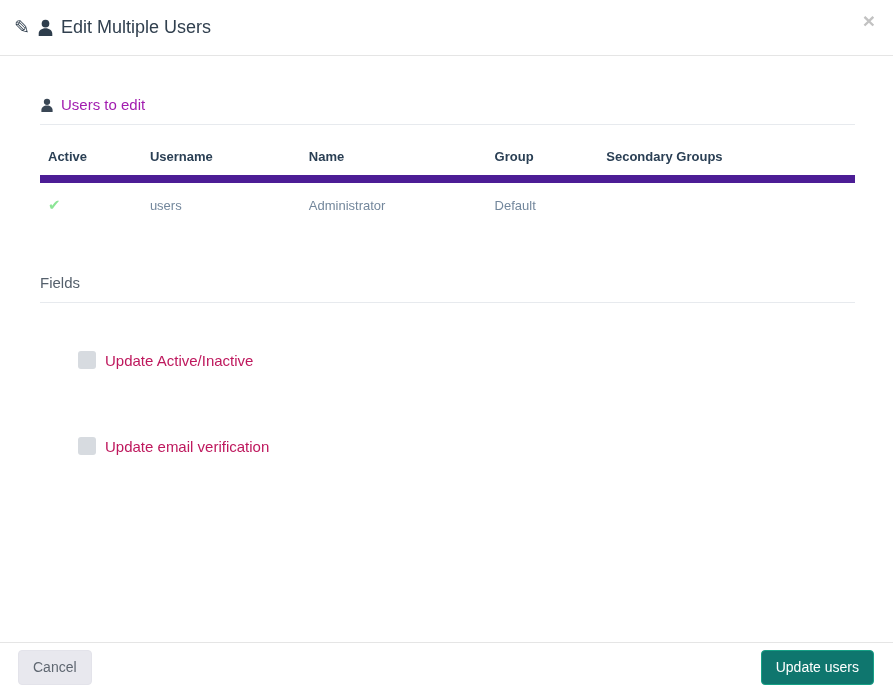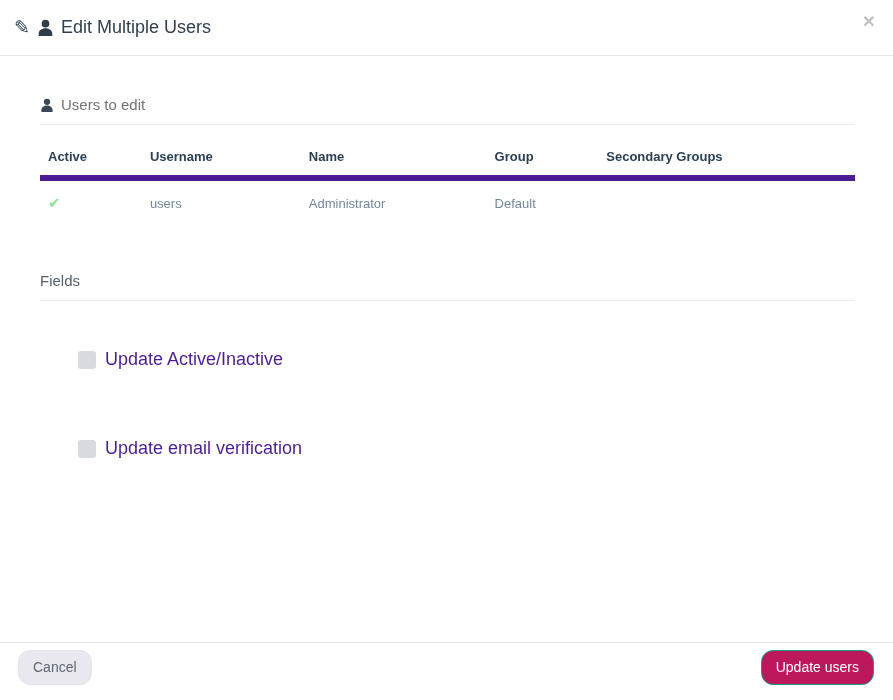--- a/index.html
+++ b/index.html
@@ -39,37 +39,37 @@
   
   .modal-body {
     flex: 1 1 auto;
     padding: 0 38px 0 40px;
     overflow: hidden;
   }
   .section-title {
     margin-top: 40px;
     padding-bottom: 11px;
     border-bottom: 1px solid #e7eaee;
-    font-size: 15px; font-weight: 400; color: #737373;
+    font-size: 15px; font-weight: 400; color: #a21caf;
     display: flex; align-items: center; gap: 7px;
   }
   .section-title .person-svg { width: 14px; height: 14px; fill: #3a4755; }
   .section-title.plain { color: #55606c; align-items: center; }
 
   
   table.users-table {
     width: 100%;
     border-collapse: collapse;
     margin-top: 14px;
   }
   .users-table th {
     text-align: left;
     font-size: 13px; font-weight: bold; color: #2a3f54;
     padding: 10px 8px 11px 8px;
-    border-bottom: 6px solid #4c1d95;
+    border-bottom: 8px solid #4c1d95;
   }
   .users-table td {
     font-size: 13px; color: #73879c;
     padding: 13px 8px 14px 8px;
   }
   .users-table th:nth-child(1), .users-table td:nth-child(1) { width: 12.5%; }
   .users-table th:nth-child(2), .users-table td:nth-child(2) { width: 19.5%; }
   .users-table th:nth-child(3), .users-table td:nth-child(3) { width: 22.8%; }
   .users-table th:nth-child(4), .users-table td:nth-child(4) { width: 13.7%; }
   .users-table th:nth-child(5), .users-table td:nth-child(5) { width: 31.5%; }
@@ -82,49 +82,49 @@
     margin-left: 38px;
   }
   .checkbox-row.first { margin-top: 48px; }
   .checkbox-row + .checkbox-row { margin-top: 68px; text-align: right; }
   .checkbox-box {
     width: 18px; height: 18px;
     background: #d7dbe0;
     border: none; border-radius: 3px;
     cursor: pointer; flex: 0 0 18px;
   }
-  .checkbox-label { font-size: 18px; color: #4c1d95; }
+  .checkbox-label { font-size: 15px; color: #be185d; }
   .info-icon {
     display: inline-flex; align-items: center; justify-content: center;
     width: 16px; height: 16px; border-radius: 50%;
     background: #458fd2; color: #ffffff;
     font-family: "Liberation Serif", serif;
     font-style: italic; font-weight: bold; font-size: 12px;
     margin-left: 3px; cursor: pointer; vertical-align: -2px;
   }
 
   
   .modal-footer {
     flex: 0 0 58px;
     border-top: 1px solid #e5e5e5;
     display: flex; align-items: flex-start; justify-content: space-between;
     padding: 7px 19px 0 18px;
   }
   .btn {
     font-family: "Liberation Sans", sans-serif;
     font-size: 14px; line-height: 1;
     padding: 9px 14px 10px 14px;
-    border-radius: 12px; cursor: pointer;
+    border-radius: 4px; cursor: pointer;
   }
   .btn-cancel {
     background: #e8e8ee; color: #5f6771;
     border: 1px solid #e3e3ea;
   }
   .btn-submit {
-    background: #be185d; color: #ffffff;
+    background: #0f766e; color: #ffffff;
     border: 1px solid #169f85;
   }
 </style>
 </head>
 <body>
 
 <div class="modal">
 
   <div class="modal-header">
     <div class="modal-title">

